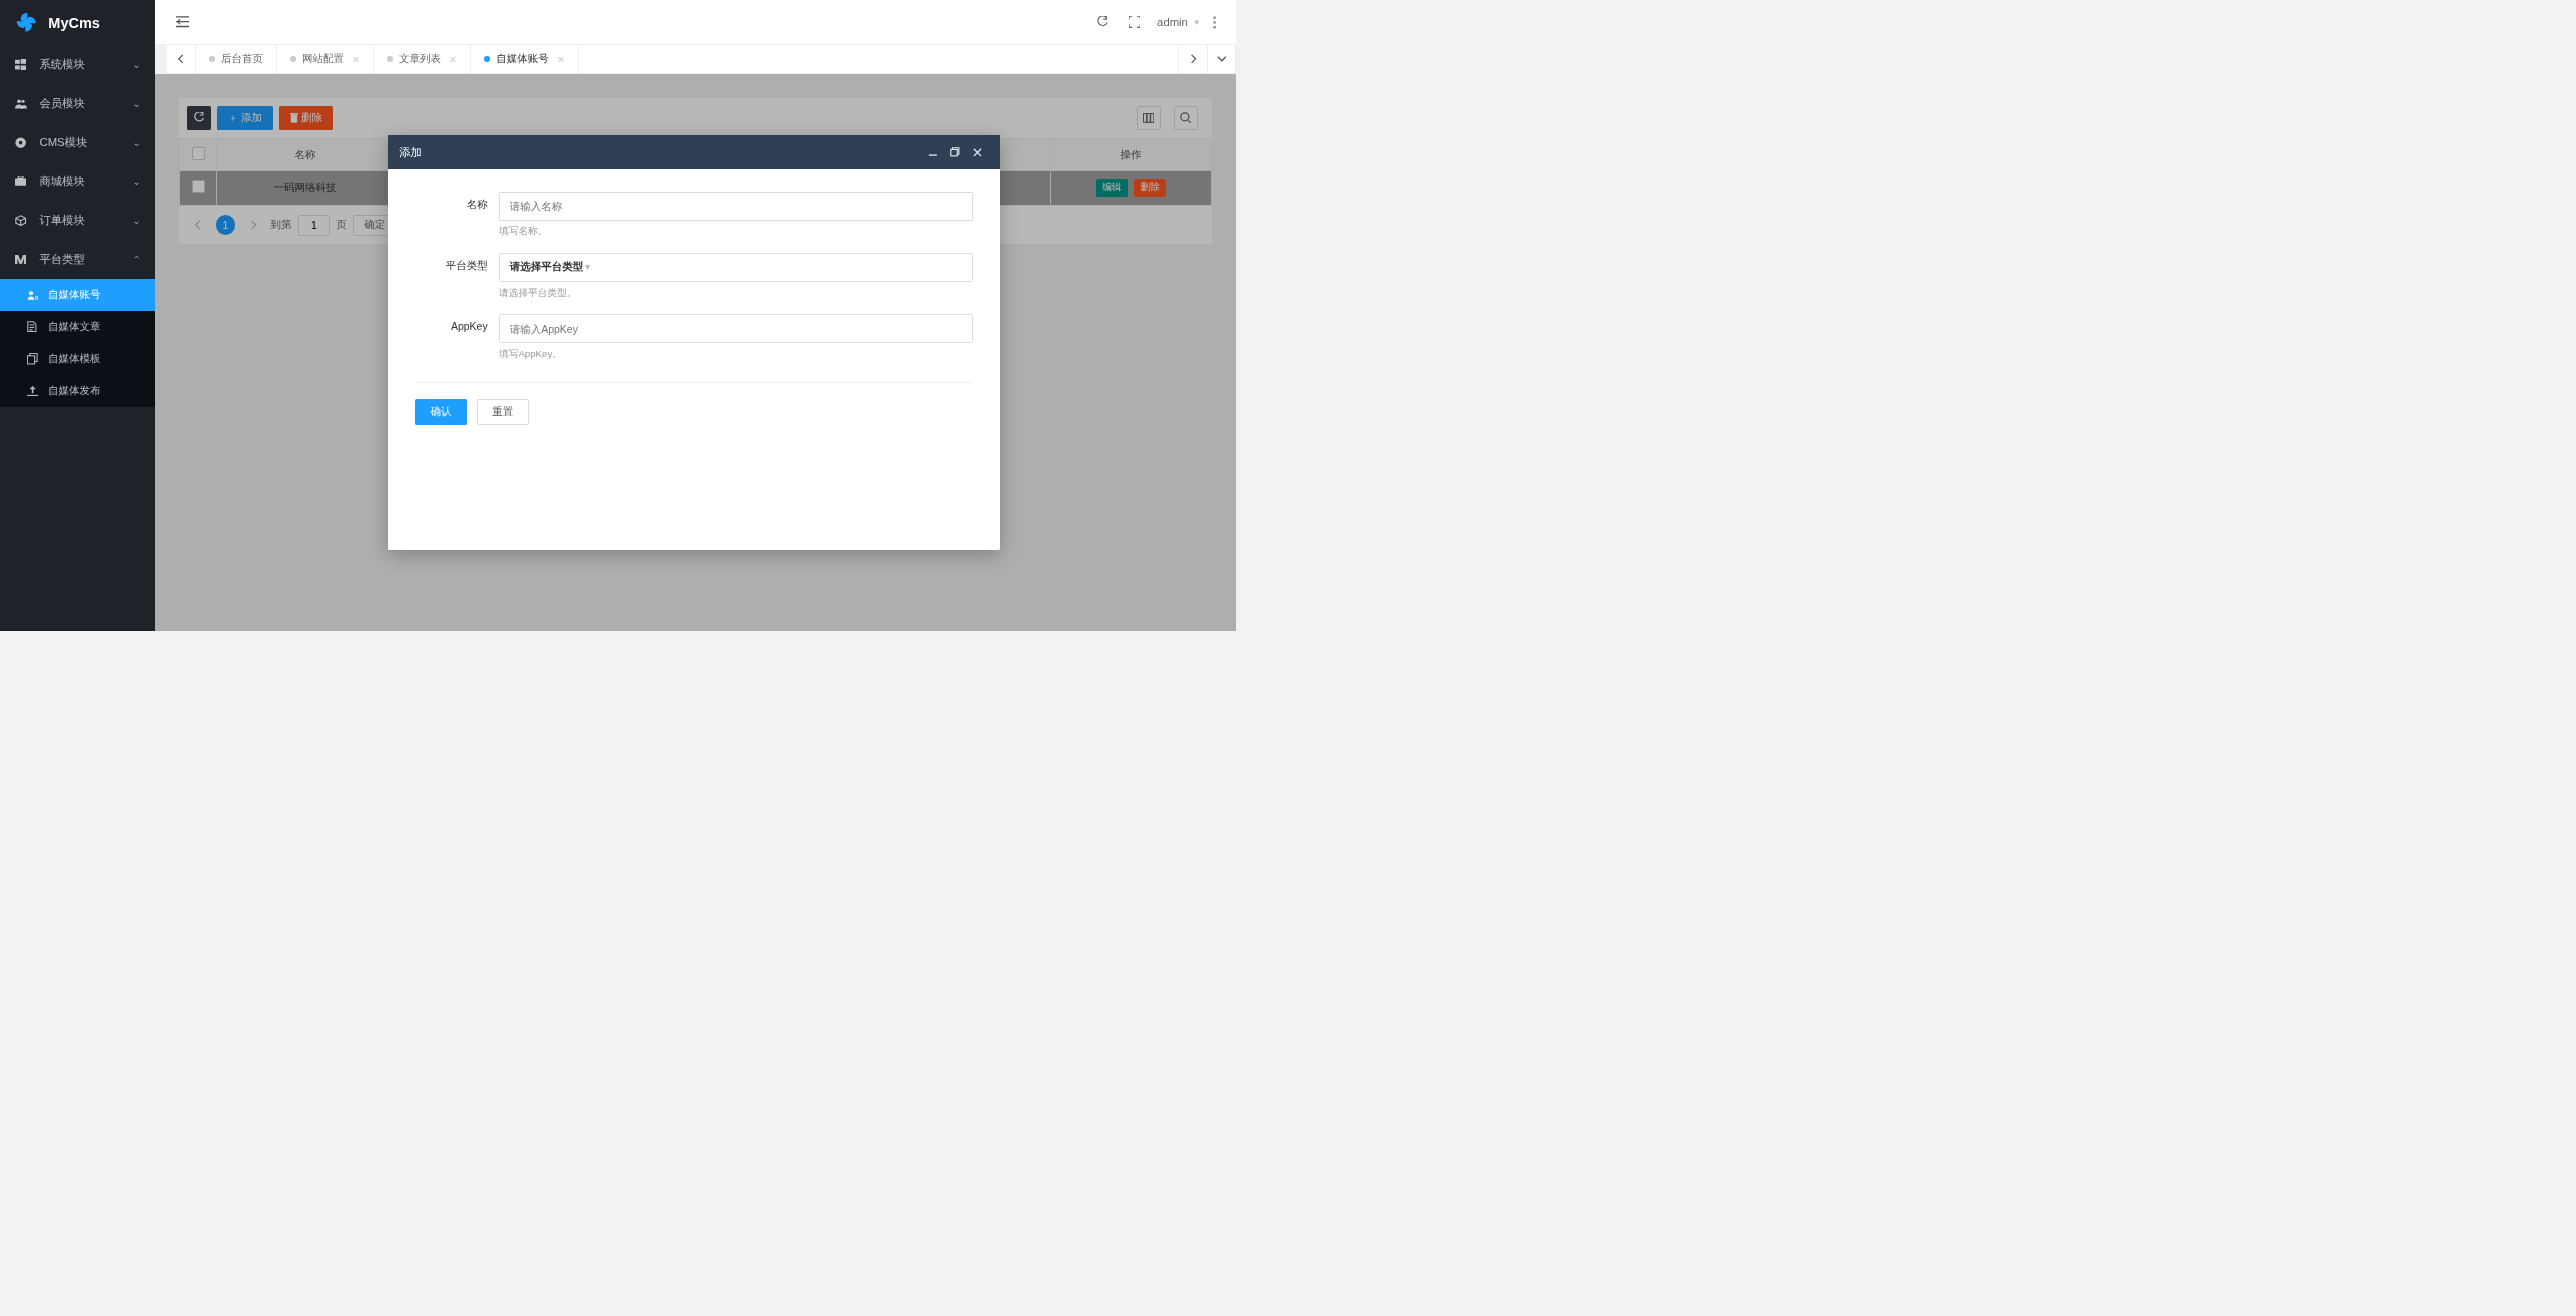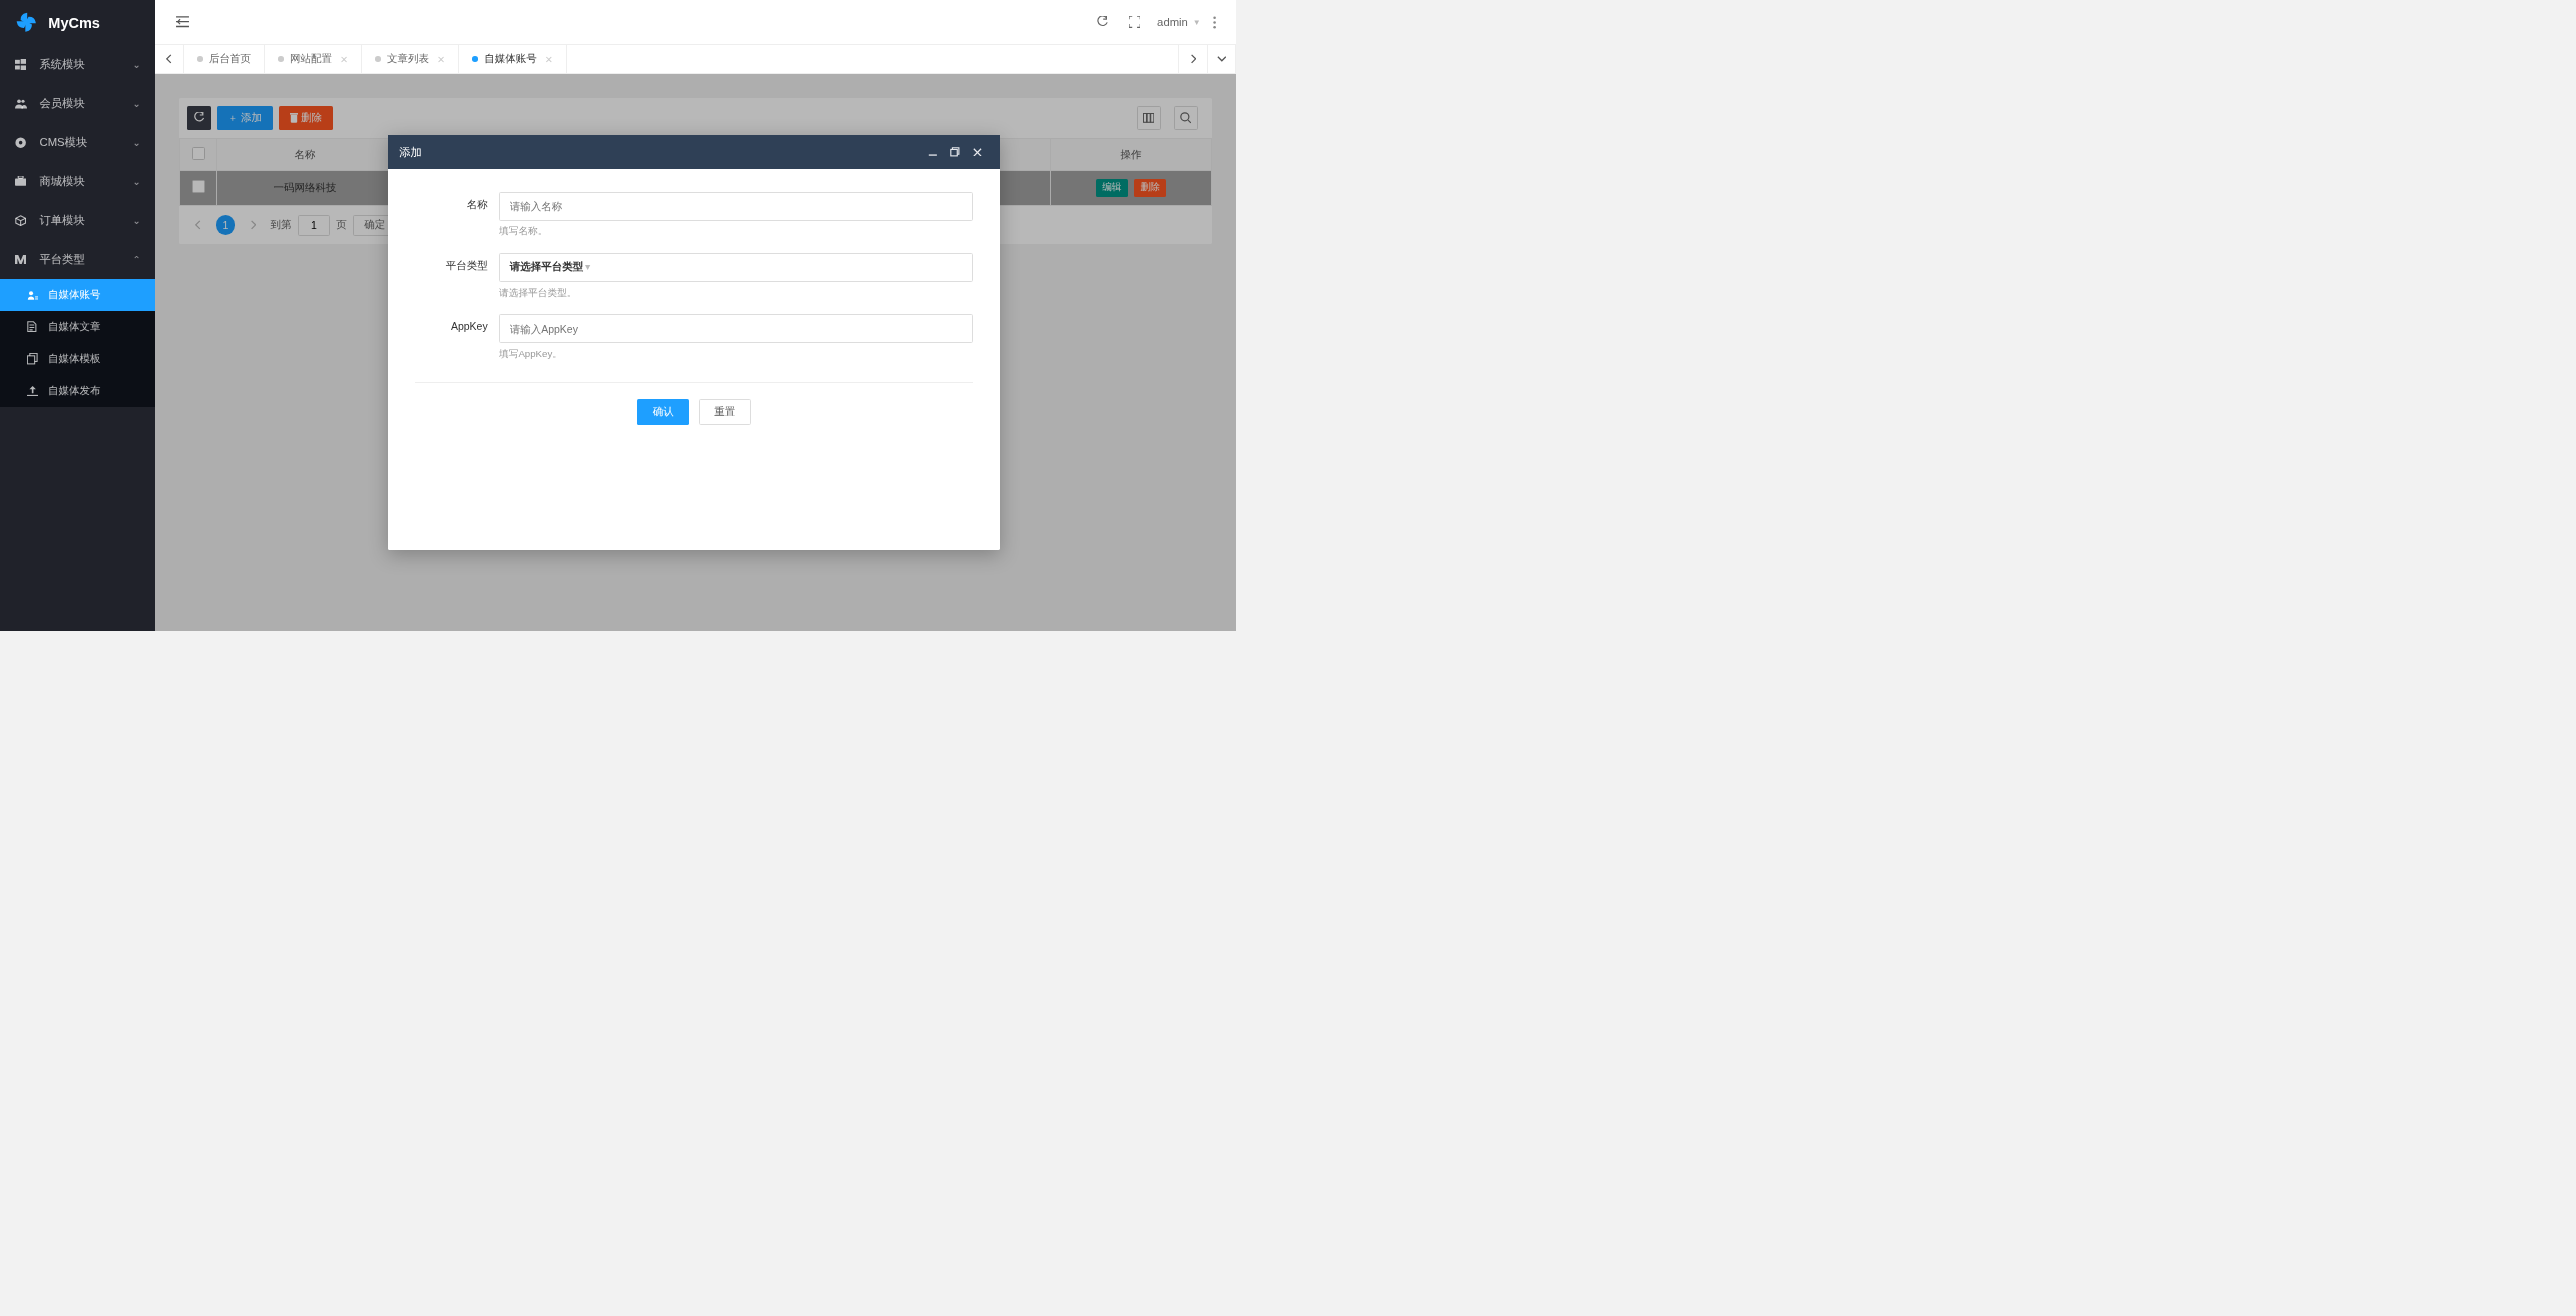--- a/index.html
+++ b/index.html
@@ -100,21 +100,21 @@
   margin: 0 6.4px;
 }
 .header-user .caret { margin-left: 4.8px; color: #bbb; font-size: 8px; }
 .header-more {
   width: 16px; display:flex; align-items:center; justify-content:center;
   cursor:pointer; color:#666;
 }
 
 .tabbar {
   position: absolute;
-  left: 155px;
+  left: 167px;
   top: 45px;
   right: 0;
   height: 29px;
   background: #fff;
   border-bottom: 0.8px solid #eee;
   display: flex;
   align-items: stretch;
 }
 .tab-arrow {
   width: 29px;
@@ -333,21 +333,20 @@
   color: #999;
   margin-top: 4.8px;
   margin-bottom: 9.7px;
 }
 .modal-divider {
   border-top: 0.8px solid #eee;
   margin: 11.3px 0 16px;
 }
 .modal-footer {
   display: flex;
-  justify-content: center;
   gap: 9.7px;
   padding-bottom: 19.3px;
 }
 .modal-footer .btn { height: 26px; padding: 0 14.5px; margin: 0; }
 .form-block { height: 98px; }
 svg { display:block; }
 </style>
 </head>
 <body>
 

